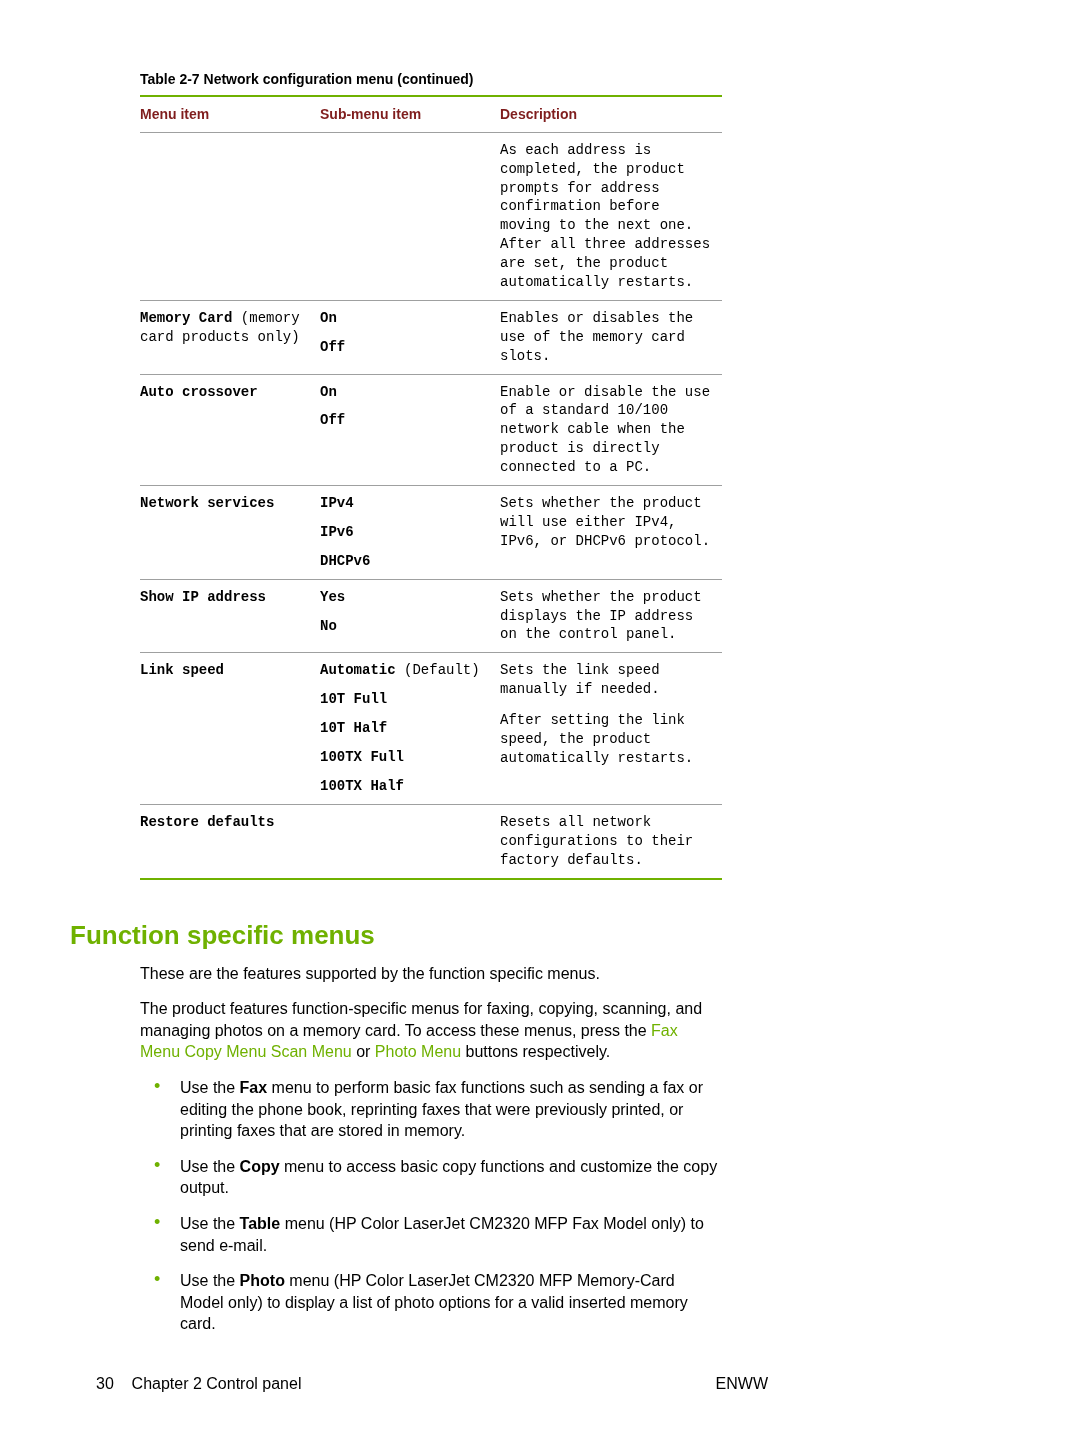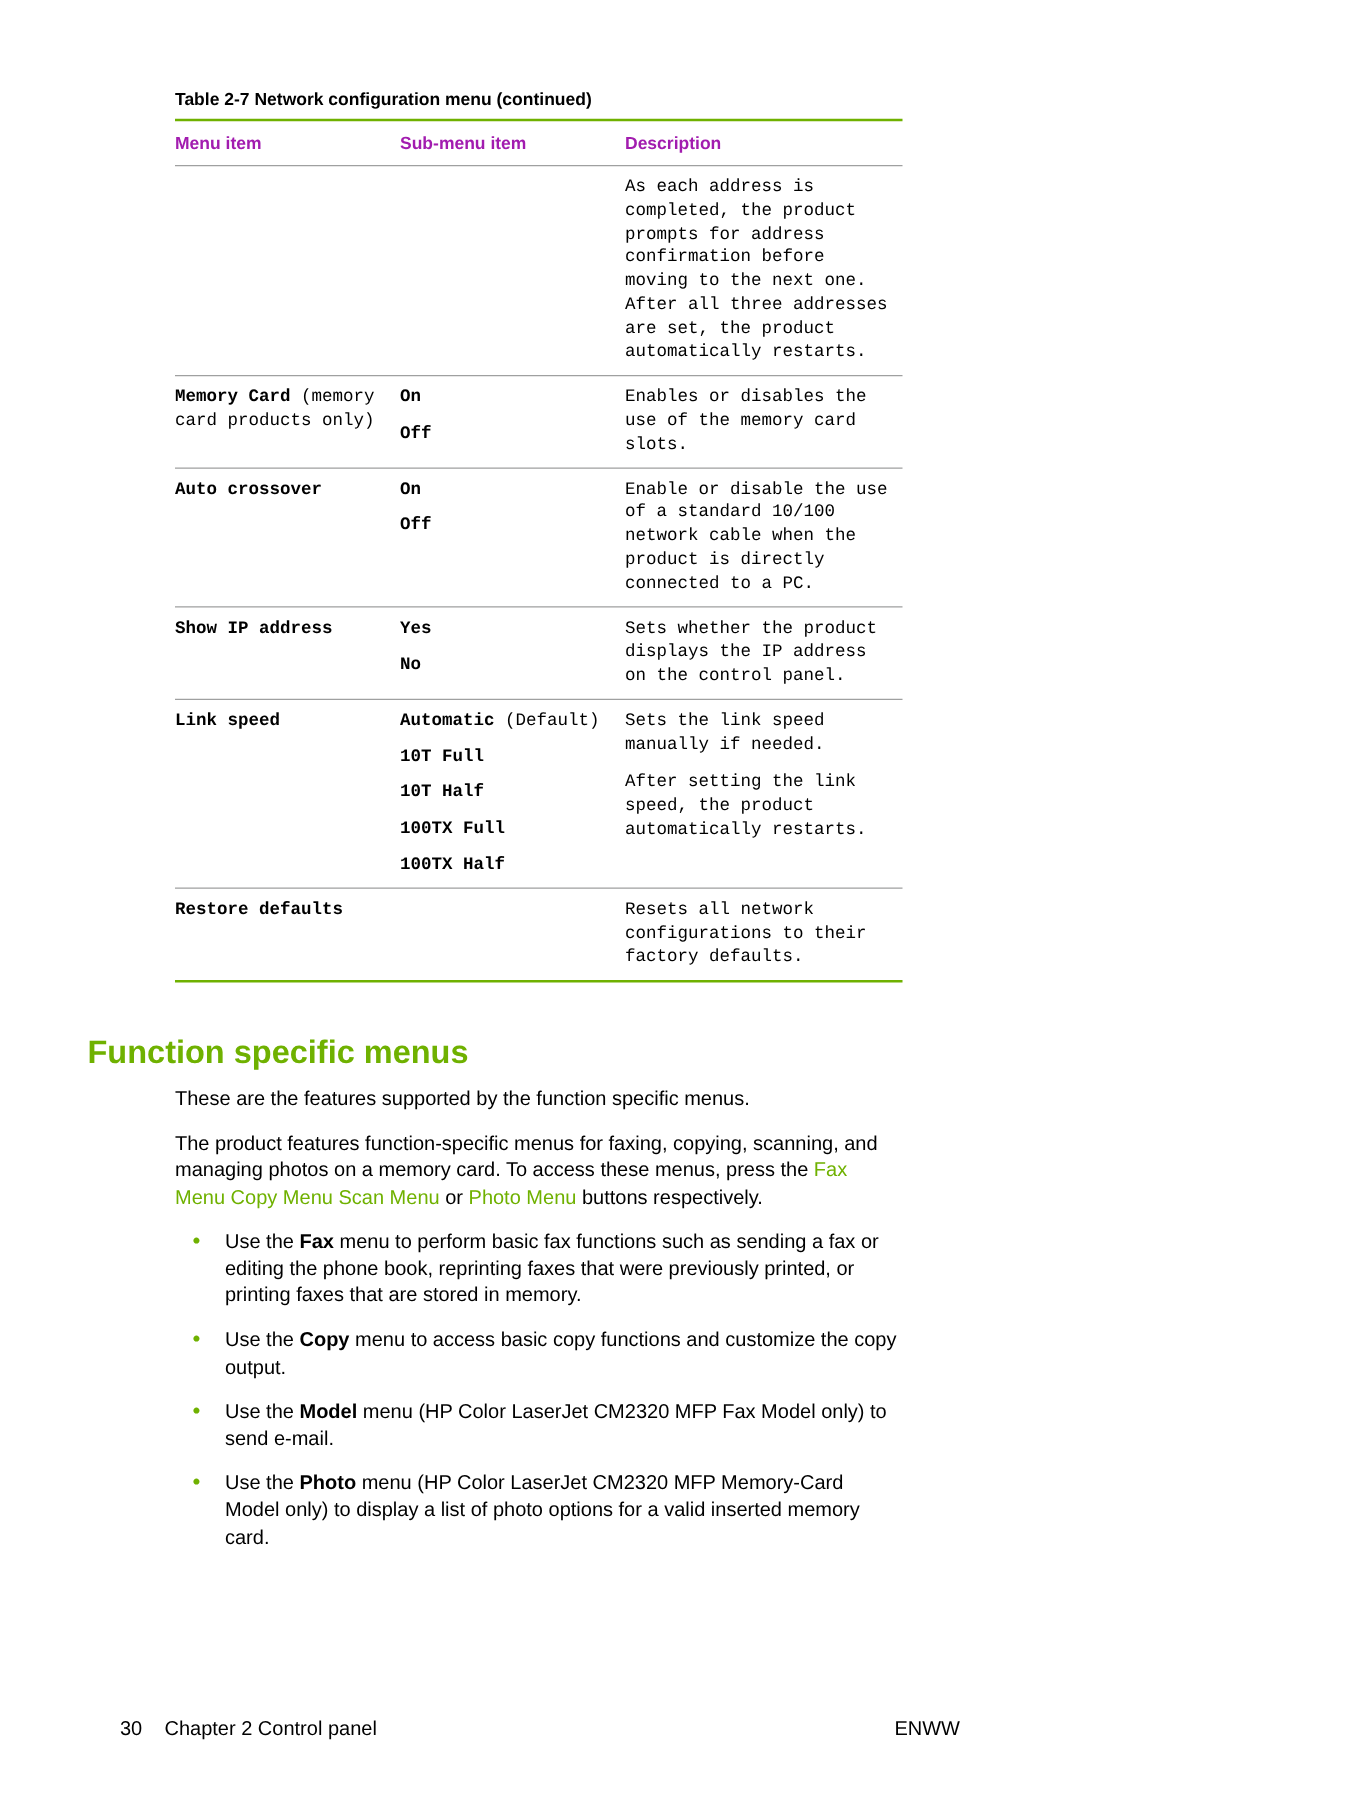--- a/index.html
+++ b/index.html
@@ -27,21 +27,21 @@
     margin-bottom: 6px;
   }
   .table-caption .cap-strong { font-weight: bold; }
   table.menu {
     width: 100%;
     border-collapse: collapse;
     font-size: 14px;
   }
   table.menu thead th {
     text-align: left;
-    color: #a21caf;
+    color: #7f1d1d;
     font-weight: bold;
     padding: 8px 10px 8px 0;
     border-top: 2px solid #6fb100;
     border-bottom: 1px solid #9fa0a0;
   }
   table.menu td {
     padding: 8px 10px 8px 0;
     vertical-align: top;
     border-bottom: 1px solid #9fa0a0;
     font-family: Liberation Mono, monospace;
@@ -131,20 +131,31 @@
           <td class="col-menu mi-bold">Auto crossover</td>
           <td class="col-sub">
               <div class="sub-list">
             <div>On</div>
             <div>Off</div>
           </div>
             </td>
           <td class="col-desc">Enable or disable the use of a standard 10/100 network cable when the product is directly connected to a PC.</td>
         </tr>
         <tr>
+          <td class="col-menu mi-bold">Network services</td>
+          <td class="col-sub">
+              <div class="sub-list">
+            <div>IPv4</div>
+            <div>IPv6</div>
+            <div>DHCPv6</div>
+          </div>
+            </td>
+          <td class="col-desc">Sets whether the product will use either IPv4, IPv6, or DHCPv6 protocol.</td>
+        </tr>
+        <tr>
           <td class="col-menu mi-bold">Show IP address</td>
           <td class="col-sub">
               <div class="sub-list">
             <div>Yes</div>
             <div>No</div>
           </div>
             </td>
           <td class="col-desc">Sets whether the product displays the IP address on the control panel.</td>
         </tr>
         <tr>
@@ -175,21 +186,21 @@
 
     <p class="para">These are the features supported by the function specific menus.</p>
 
     <p class="para">
       <span>The product features function-specific menus for faxing, copying, scanning, and managing photos on a memory card. To access these menus, press the </span><span class="hl">Fax Menu</span> <span class="hl">Copy Menu</span> <span class="hl">Scan Menu</span><span> or </span><span class="hl">Photo Menu</span><span> buttons respectively.</span>
     </p>
 
     <ul class="bullets">
       <li><span>Use the </span><strong>Fax</strong><span> menu to perform basic fax functions such as sending a fax or editing the phone book, reprinting faxes that were previously printed, or printing faxes that are stored in memory.</span></li>
       <li><span>Use the </span><strong>Copy</strong><span> menu to access basic copy functions and customize the copy output.</span></li>
-      <li><span>Use the </span><strong>Model</strong><span> menu (HP Color LaserJet CM2320 MFP Fax Model only) to send e-mail.</span></li>
+      <li><span>Use the </span><strong>Table</strong><span> menu (HP Color LaserJet CM2320 MFP Fax Model only) to send e-mail.</span></li>
       <li><span>Use the </span><strong>Photo</strong><span> menu (HP Color LaserJet CM2320 MFP Memory-Card Model only) to display a list of photo options for a valid inserted memory card.</span></li>
     </ul>
   </div>
 
   <div class="footer">
     <div>
       <span>30</span>&nbsp;&nbsp;&nbsp;&nbsp;<span>Chapter 2   Control panel</span>
     </div>
     <div>ENWW</div>
   </div>

